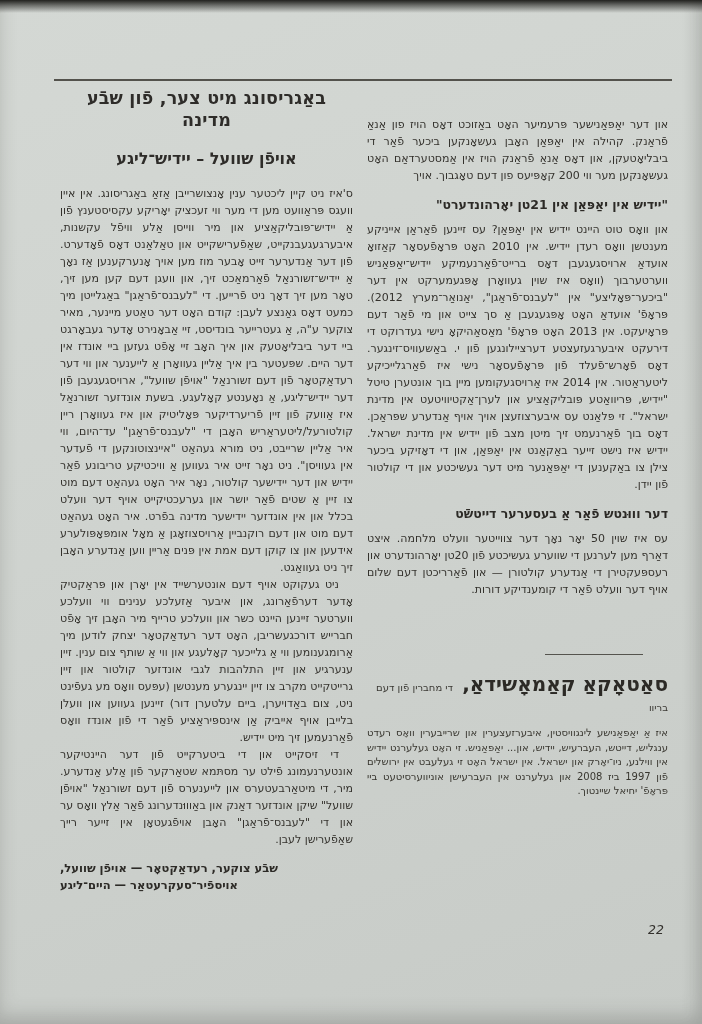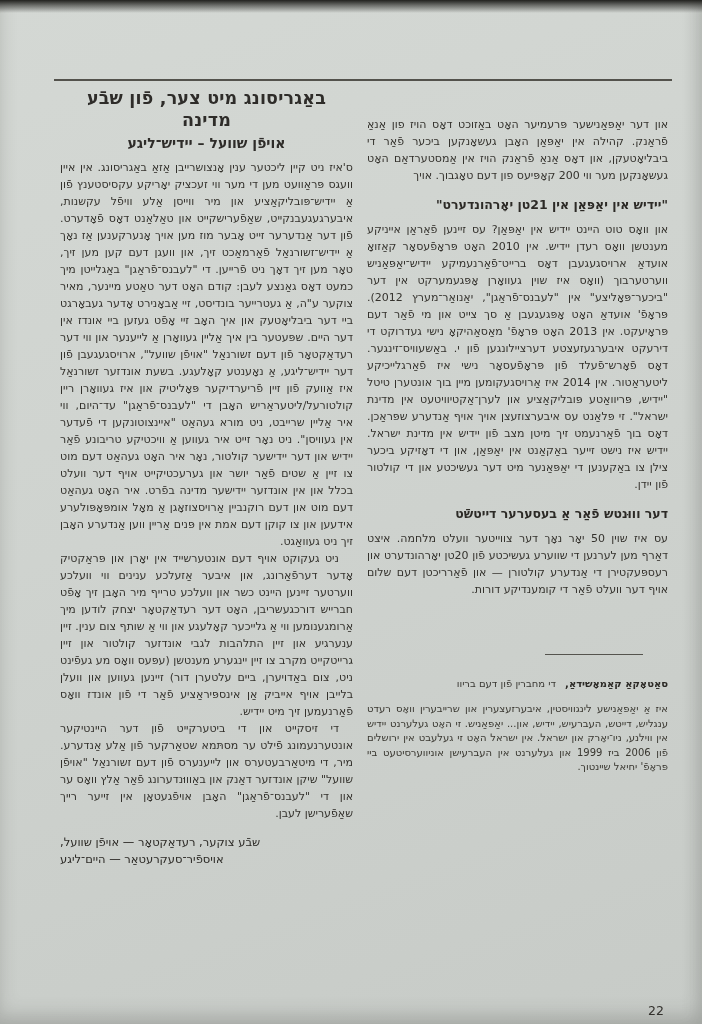--- a/index.html
+++ b/index.html
@@ -26,53 +26,53 @@
   }
   .col { position:absolute; direction:rtl; }
   .col-left  { top:88px;  left:60px;  width:293px; }
   .col-right { top:86px;  left:367px; width:301px;margin-top:30px; }
 
   .article-title {
     font-weight:bold; font-size:17.5px; line-height:1.25;
     text-align:center; letter-spacing:0.2px;
   }
   .article-subtitle {
-    font-weight:bold; font-size:14px; text-align:center; margin-top:3px;
+    font-weight:bold; font-size:16px; text-align:center; margin-top:17px;
   }
-  .body-text { margin-top:8px; }
+  .body-text { margin-top:17px; }
   .body-text p, .col-right p.bt {
     font-size:11px; line-height:17px; text-align:justify; margin:0;
     color:#34322d;
   }
   .indent { text-indent:14px; }
 
   .signature {
-    margin-top:12px; font-weight:normal; font-size:11.5px; line-height:17.5px;
+    margin-top:12px; font-weight:bold; font-size:11.5px; line-height:17.5px;
     text-align:left; color:#2c2a26;
   }
 
   .section-head {
     font-weight:bold; font-size:12.5px; text-align:right;
     margin:13px 0 9px 0; color:#2c2a26;
   }
   .hr-small {
     width:98px; height:0; border:0; border-top:1.6px solid #55544e;
     margin:56px 25px 0 auto;
   }
   .author-line { margin-top:17px; text-align:right; }
-  .author-name { font-weight:bold; font-size:10px; color:#2c2a26; }
+  .author-name { font-weight:bold; font-size:20px; color:#2c2a26; }
   .author-role { font-size:10px; margin-right:4px; color:#3a3833; }
   .bio { margin-top:11px; }
   .bio p {
     font-size:10px; line-height:14.6px; text-align:justify; margin:0;
     color:#38362f;
   }
   .page-number {
-    position:absolute; top:1003px; left:648px;
-    font-size:12.5px; color:#33312d; direction:ltr;
+    position:absolute; top:922px; left:648px;
+    font-size:12.5px; color:#33312d; direction:ltr;font-style:italic;
   }
 </style>
 </head>
 <body>
 
 <div class="paper">
   <div class="top-edge"></div>
   <div class="top-rule"></div>
 
   <div class="col col-left">
@@ -103,18 +103,18 @@
     <p class="bt">עס איז שוין 50 יאָר נאָך דער צווייטער וועלט מלחמה. איצט דאַרף מען לערנען די שווערע געשיכטע פֿון 20טן יאָרהונדערט און רעספּעקטירן די אַנדערע קולטורן — און פֿאַרריכטן דעם שלום אויף דער וועלט פֿאַר די קומענדיקע דורות.</p>
 
     <hr class="hr-small">
 
     <div class="author-line">
       <span class="author-name">סאַטאָקאַ קאַמאָשידאַ,</span>
       <span class="author-role">די מחברין פֿון דעם בריוו</span>
     </div>
 
     <div class="bio">
-      <p>איז אַ יאַפּאַנישע לינגוויסטין, איבערזעצערין און שרייבערין וואָס רעדט ענגליש, דייטש, העברעיש, יידיש, און... יאַפּאַניש. זי האָט געלערנט יידיש אין ווילנע, ניו־יאָרק און ישראל. אין ישראל האָט זי געלעבט אין ירושלים פֿון 2006 ביז 1999 און געלערנט אין העברעישן אוניווערסיטעט ביי פּראָפֿ' יחיאל שיינטוך.</p>
+      <p>איז אַ יאַפּאַנישע לינגוויסטין, איבערזעצערין און שרייבערין וואָס רעדט ענגליש, דייטש, העברעיש, יידיש, און... יאַפּאַניש. זי האָט געלערנט יידיש אין ווילנע, ניו־יאָרק און ישראל. אין ישראל האָט זי געלעבט אין ירושלים פֿון 1997 ביז 2008 און געלערנט אין העברעישן אוניווערסיטעט ביי פּראָפֿ' יחיאל שיינטוך.</p>
     </div>
   </div>
 
   <div class="page-number">22</div>
 </div>
 
 </body></html>

